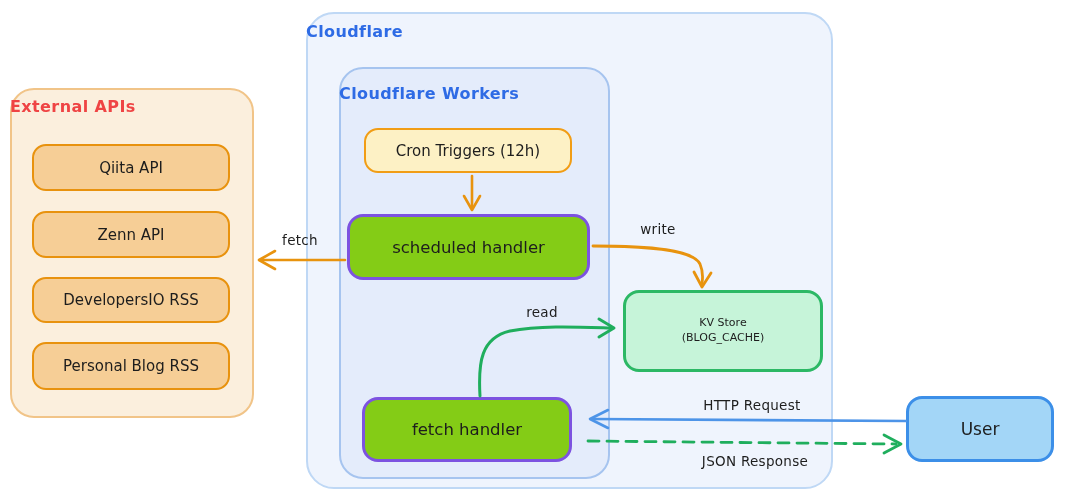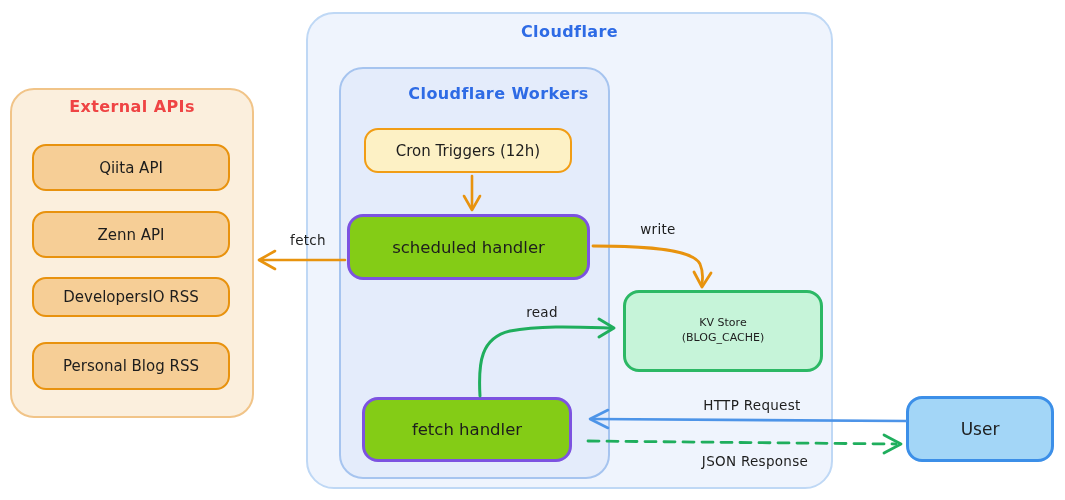--- a/index.html
+++ b/index.html
@@ -5,36 +5,36 @@
   html,body{margin:0;padding:0;background:#ffffff;}
   .canvas{
     position:relative;width:1065px;height:500px;background:#ffffff;overflow:hidden;
     font-family:"DejaVu Sans",sans-serif;color:#1d1d1d;
   }
   .node{position:absolute;box-sizing:border-box;display:flex;align-items:center;justify-content:center;text-align:center;}
   
   .ext-container{left:10px;top:88px;width:244px;height:330px;background:#FBEFDD;border:2px solid #F1C488;border-radius:24px;}
   .cf-container{left:306px;top:12px;width:527px;height:477px;background:#EFF4FD;border:2px solid #BFD8F5;border-radius:28px;}
   .wk-container{left:339px;top:67px;width:271px;height:412px;background:#E4ECFB;border:2px solid #A6C4EF;border-radius:24px;}
-  .container-title{position:absolute;width:100%;text-align:center;font-size:16px;font-weight:600;letter-spacing:.4px;}
+  .container-title{position:absolute;width:100%;font-size:16px;font-weight:600;letter-spacing:.4px;}
   .ext-title{top:97px;left:10px;width:244px;color:#ef4444;}
   .cf-title{top:22px;left:306px;width:527px;color:#2E6BE5;}
-  .wk-title{top:84px;left:339px;width:271px;color:#2E6BE5;margin-left:24px;}
+  .wk-title{top:84px;left:339px;width:271px;color:#2E6BE5;}
   
   .api-box{left:32px;width:198px;height:47px;background:#F6CE96;border:2.5px solid #E8920E;border-radius:14px;font-size:15px;}
-  .api-1{top:144px;} .api-2{top:211px;} .api-3{top:277px;height:40px;} .api-4{top:342px;height:48px;}
+  .api-1{top:144px;} .api-2{top:211px;} .api-3{top:277px;height:46px;} .api-4{top:342px;height:48px;}
   .cron-box{left:364px;top:128px;width:208px;height:45px;background:#FDF1C5;border:2.5px solid #F19D15;border-radius:14px;font-size:15px;}
   .purple-box{background:#84cc16;border:3px solid #7D53E0;border-radius:16px;font-size:16.5px;}
   .scheduled-box{left:347px;top:214px;width:243px;height:66px;}
   .fetch-box{left:362px;top:397px;width:210px;height:65px;}
   .kv-box{left:623px;top:290px;width:200px;height:82px;background:#C6F4D9;border:3px solid #2CB865;border-radius:16px;font-size:11px;line-height:1.35;flex-direction:column;}
   .user-box{left:906px;top:396px;width:148px;height:66px;background:#A3D6F7;border:3px solid #3C8FE8;border-radius:16px;font-size:17px;}
   
   .edge-label{position:absolute;font-size:13.5px;letter-spacing:.3px;white-space:nowrap;transform:translateX(-50%);color:#1d1d1d;}
-  .lbl-fetch{left:300px;top:232px;margin-left:8px;}
+  .lbl-fetch{left:300px;top:232px;}
   .lbl-write{left:658px;top:221px;}
   .lbl-read{left:542px;top:304px;}
   .lbl-http{left:752px;top:397px;}
   .lbl-json{left:755px;top:453px;}
   svg.edges{position:absolute;left:0;top:0;pointer-events:none;}
 </style>
 </head>
 <body>
 
 <div class="canvas">

